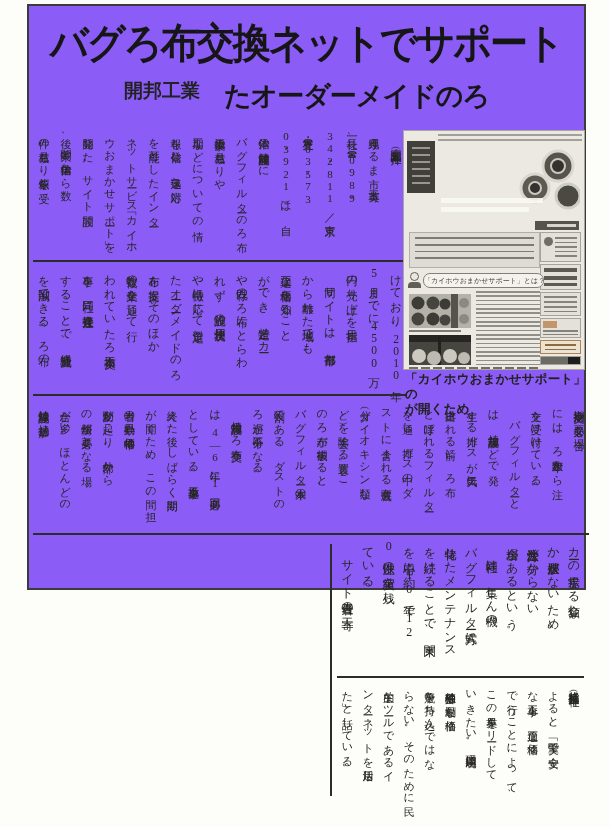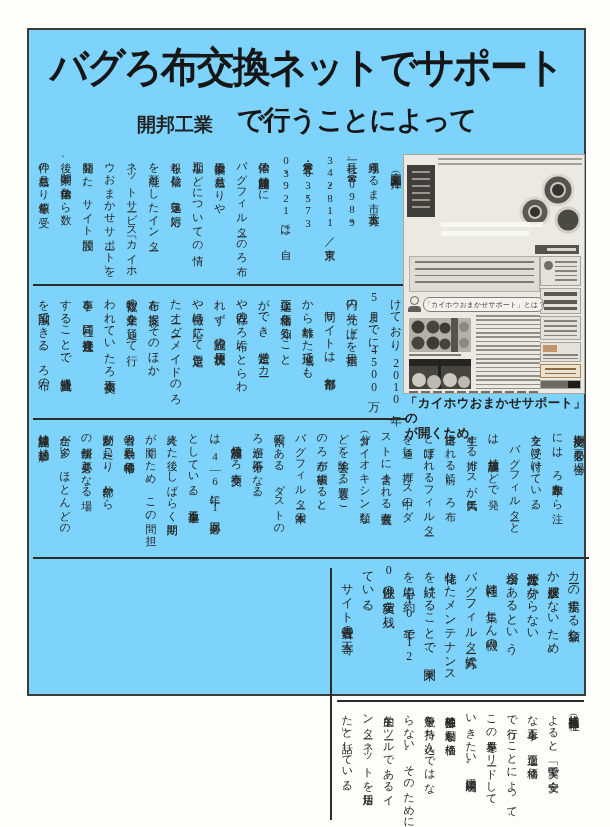--- a/index.html
+++ b/index.html
@@ -1,32 +1,32 @@
 <!DOCTYPE html>
 <html lang="ja"><head>
 <meta charset="utf-8">
 <style>
   * { margin:0; padding:0; box-sizing:border-box; }
   html,body { width:610px; height:827px; background:#fdfdfa; overflow:hidden; }
   body { font-family:"Liberation Serif","DejaVu Serif",serif; color:#1c1c1c; position:relative; }
 
   .frame{
-    position:absolute; left:27px; top:28px; width:559px; height:668px;
-    border:2px solid #3b3b39; background:#7dd3fc;
+    position:absolute; left:27px; top:4px; width:559px; height:586px;
+    border:2px solid #3b3b39; background:#8b5cf6;
   }
 
   
   .headline{
     position:absolute; left:0; top:12px; width:100%;
     text-align:center; font-size:38px; font-weight:700; letter-spacing:-2px;
     color:#161616; transform:scaleY(1.08);
   }
   .subhead{
     position:absolute; left:0; top:72px; width:100%;
-    display:flex; justify-content:center; align-items:flex-end; gap:24px;
+    display:flex; justify-content:center; align-items:flex-start; gap:24px;
   }
   .kicker{ font-size:19px; font-weight:700; font-family:"Liberation Sans","DejaVu Sans",sans-serif; color:#222; }
   .subtitle{ font-size:27px; font-weight:700; letter-spacing:-1px; color:#161616; }
 
   
   .vtext{
     position:absolute;
     writing-mode:vertical-rl; text-orientation:upright;
     white-space:pre; overflow:visible;
     color:#262522; font-weight:500;
@@ -137,21 +137,21 @@
 </style>
 </head>
 <body>
 
 <div class="frame">
 
   <h1 class="headline">バグろ布交換ネットでサポート</h1>
 
   <div class="subhead">
     <span class="kicker">開邦工業</span>
-    <span class="subtitle">で行うことによって</span>
+    <span class="subtitle">たオーダーメイドのろ</span>
   </div>
 
   <div class="vtext block1">　開邦工業（本社・沖
 縄県うるま市、玉寄英
 一社長、☎098・9
 34・2811／東京
 支社・☎03・573
 0・3921）は、自
 治体の焼却施設向けに
 バグフィルターのろ布

